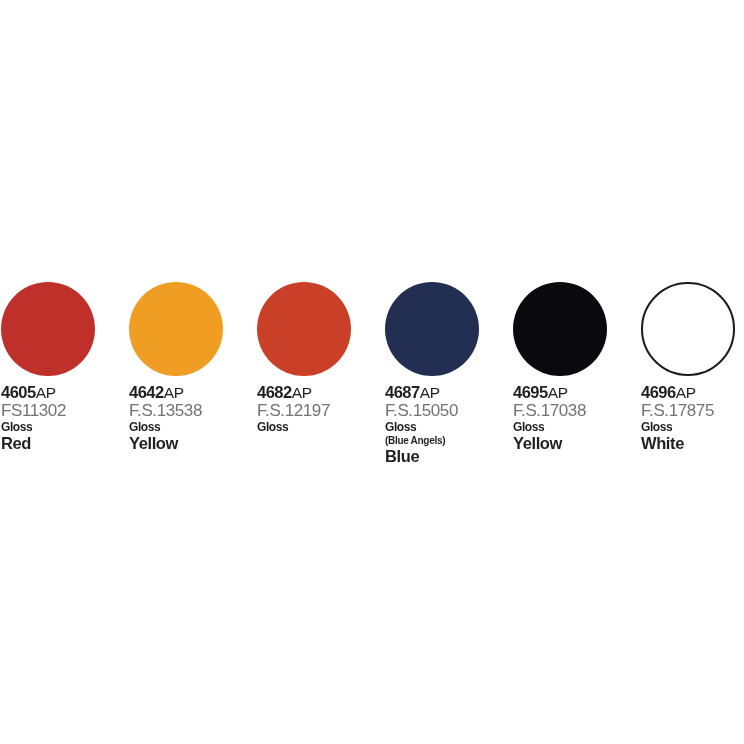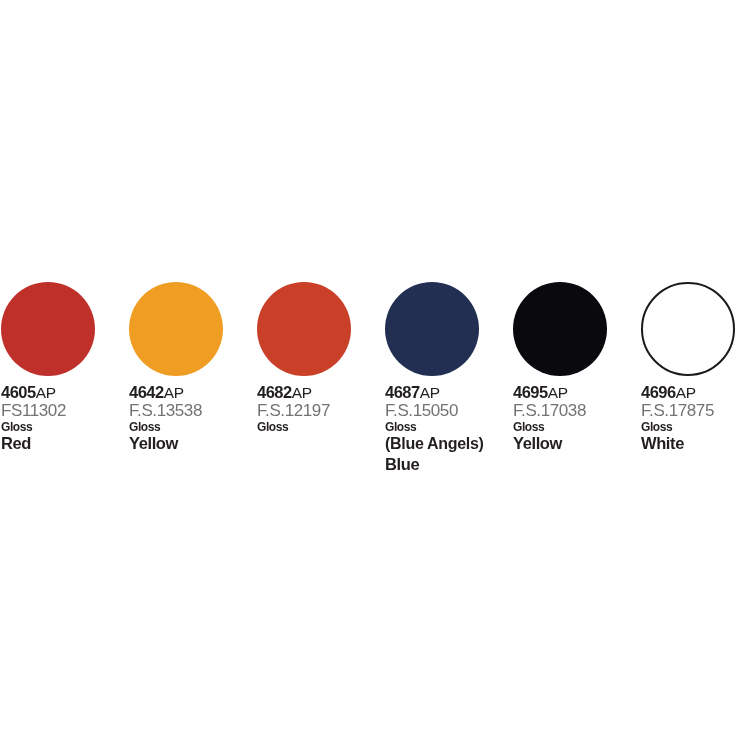--- a/index.html
+++ b/index.html
@@ -82,21 +82,21 @@
   .finish-line {
     font-size: 12px;
     font-weight: bold;
     color: #231f20;
     letter-spacing: -0.4px;
     white-space: nowrap;
     line-height: 1.12;
   }
 
   .sub-line {
-    font-size: 16px;
+    font-size: 10px;
     font-weight: bold;
     color: #231f20;
     letter-spacing: -0.3px;
     white-space: nowrap;
     line-height: 1.3;
   }
 
   .name-line {
     font-size: 16.5px;
     font-weight: bold;

